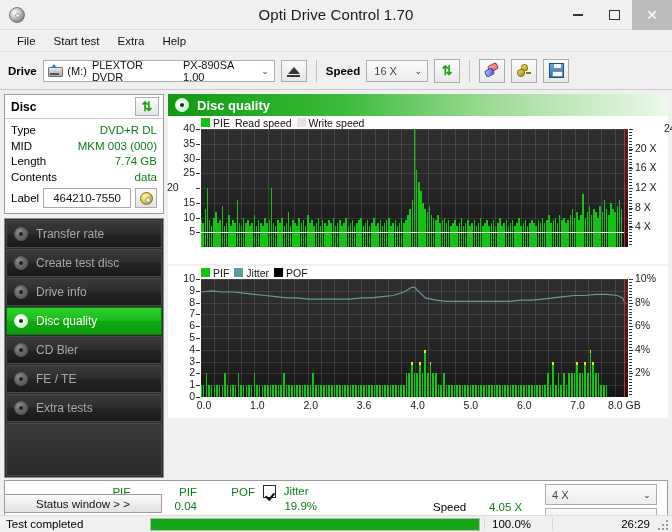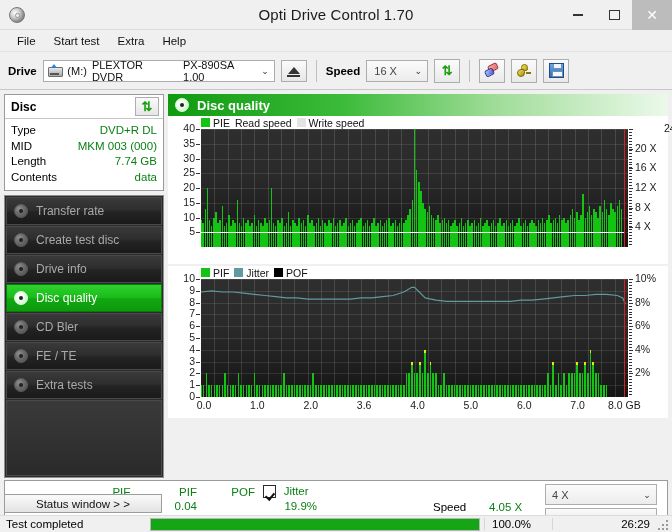--- a/index.html
+++ b/index.html
@@ -356,20 +356,27 @@
             <span class="k">MID</span>
             <span class="v">MKM 003 (000)</span>
           </div>
           <div class="drow">
             <span class="k">Length</span>
             <span class="v">7.74 GB</span>
           </div>
           <div class="drow">
             <span class="k">Contents</span>
             <span class="v">data</span>
+          </div>
+          <div class="label-row">
+            <span class="k">Label</span>
+            <span class="label-input">464210-7550</span>
+            <span class="cdbtn">
+              <span class="cd-disc"></span>
+            </span>
           </div>
         </div>
       </div>
 
       <div class="navlist">
         <div class="navbtn">
           <span class="navico">
               <i class="d"></i>
               <i class="h"></i>
             </span>
@@ -685,21 +692,21 @@
             <div class="speedline" style="left: 0px; width: 423.3px; top: 103.3px;"></div>
             <div class="redline" style="left: 423.3px;"></div>
           </div>
         <div class="axis-l" id="axis-top-l" style="left: 0px; top: 13px; width: 33px; height: 118px;">
             <div class="tick" style="right: 6px; top: 98.3px; text-align: right; width: 28px;">5</div>
             <div class="tickmark" style="right: 1px; top: 103.3px;"></div>
             <div class="tick" style="right: 6px; top: 83.5px; text-align: right; width: 28px;">10</div>
             <div class="tickmark" style="right: 1px; top: 88.5px;"></div>
             <div class="tick" style="right: 6px; top: 68.8px; text-align: right; width: 28px;">15</div>
             <div class="tickmark" style="right: 1px; top: 73.8px;"></div>
-            <div class="tick" style="right: 6px; top: 54px; text-align: right; width: 28px;">20</div>
+            <div class="tick" style="right: 6px; top: 54px; width: 28px;">20</div>
             <div class="tickmark" style="right: 1px; top: 59px;"></div>
             <div class="tick" style="right: 6px; top: 39.3px; text-align: right; width: 28px;">25</div>
             <div class="tickmark" style="right: 1px; top: 44.3px;"></div>
             <div class="tick" style="right: 6px; top: 24.5px; text-align: right; width: 28px;">30</div>
             <div class="tickmark" style="right: 1px; top: 29.5px;"></div>
             <div class="tick" style="right: 6px; top: 9.8px; text-align: right; width: 28px;">35</div>
             <div class="tickmark" style="right: 1px; top: 14.8px;"></div>
             <div class="tick" style="right: 6px; top: -5px; text-align: right; width: 28px;">40</div>
             <div class="tickmark" style="right: 1px; top: 0px;"></div>
           </div>

